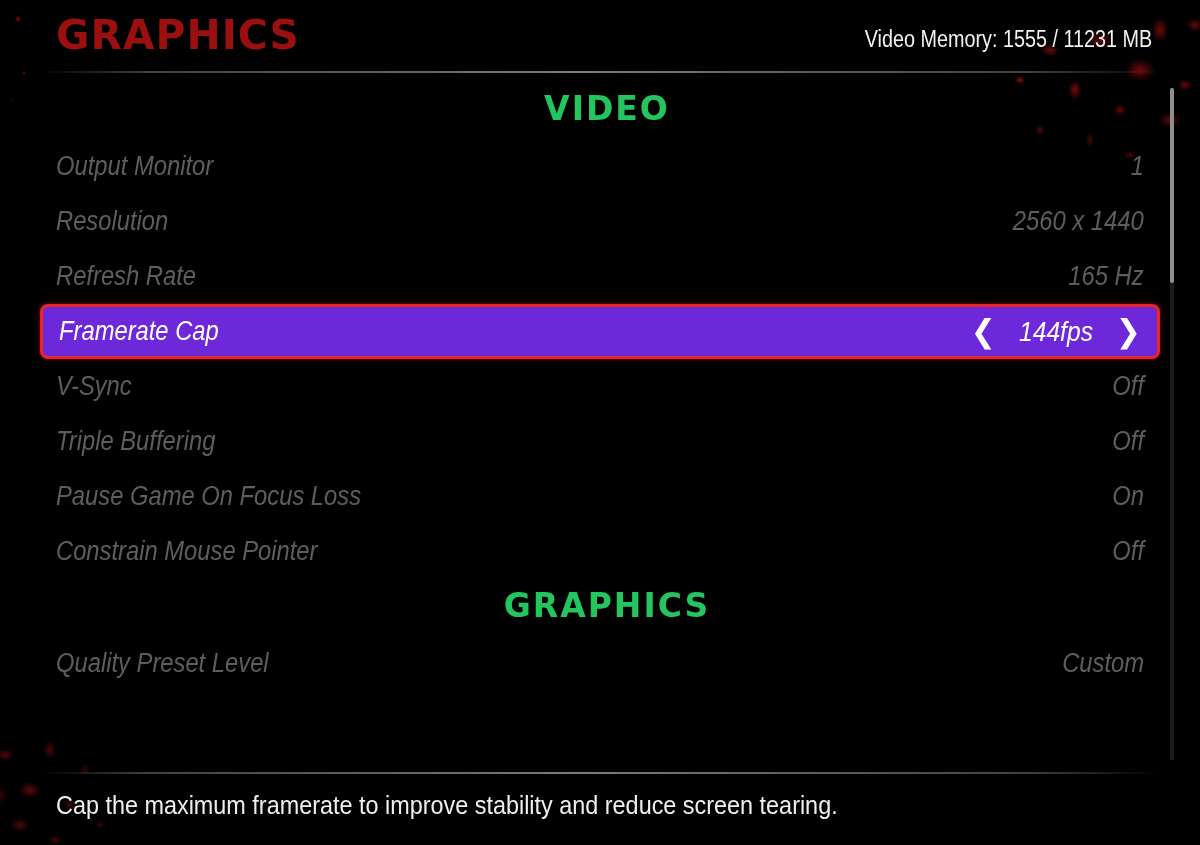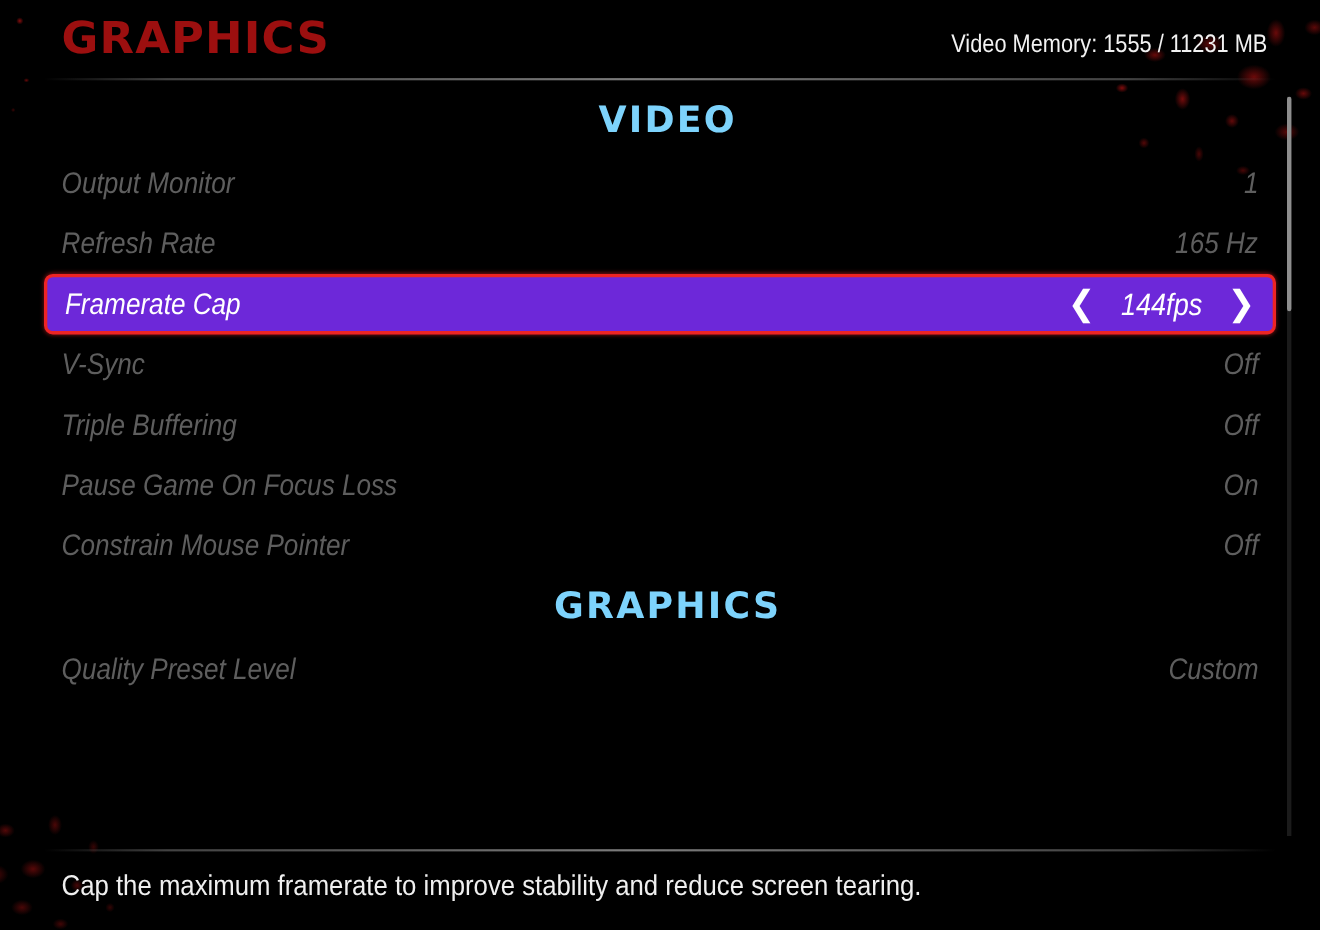--- a/index.html
+++ b/index.html
@@ -121,21 +121,21 @@
     right: 0;
     bottom: 82px;
     z-index: 2;
   }
 
   .section-header {
     text-align: center;
     font-size: 33px;
     line-height: 33px;
     font-weight: bold;
-    color: #7dd3fc;
+    color: #22c55e;
     letter-spacing: 2px;
     padding: 10px 0 14px 14px;
     font-family: "DejaVu Sans", sans-serif;
   }
 
   .row {
     position: relative;
     height: 55px;
     margin: 0 40px;
     display: flex;
@@ -248,20 +248,24 @@
 </div>
 <div class="divider divider-top"></div>
 
 <div class="list">
     <div class="section-header">VIDEO</div>
     <div class="row">
       <div class="row-label">Output Monitor</div>
       <div class="row-value">1</div>
     </div>
     <div class="row">
+      <div class="row-label">Resolution</div>
+      <div class="row-value">2560 x 1440</div>
+    </div>
+    <div class="row">
       <div class="row-label">Refresh Rate</div>
       <div class="row-value">165 Hz</div>
     </div>
     <div class="row selected">
       <div class="row-label">Framerate Cap</div>
       <div class="value-stepper">
         <span class="chev">❮</span>
         <span class="stepper-value">144fps</span>
         <span class="chev">❯</span>
       </div>

